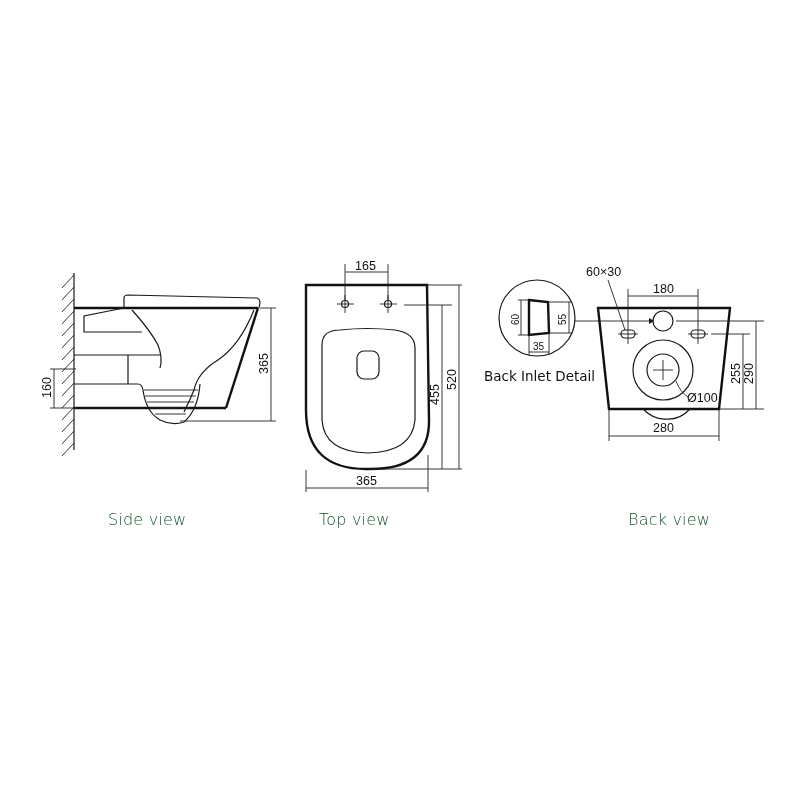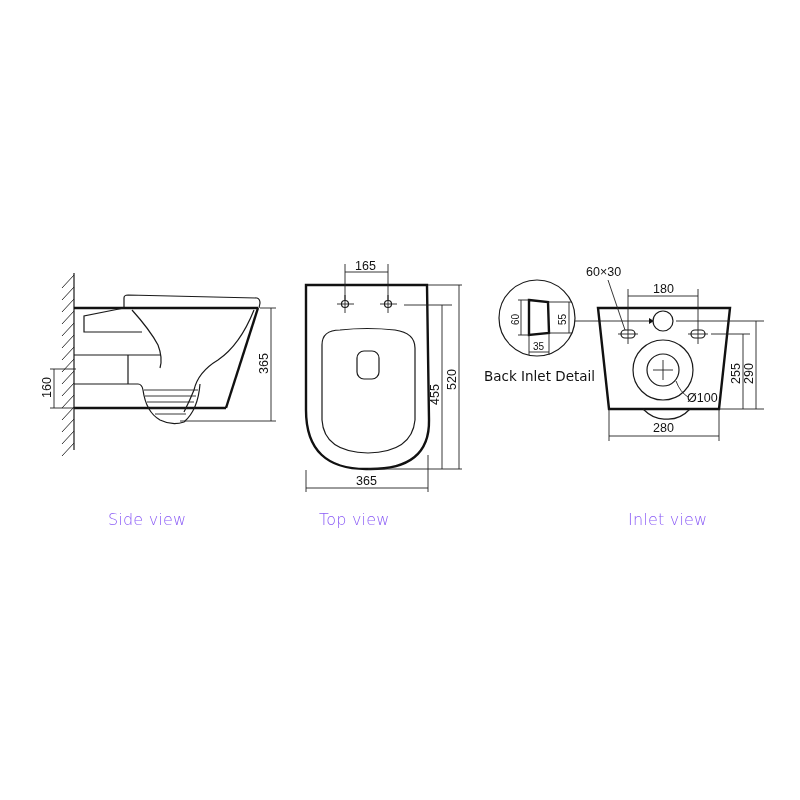--- a/index.html
+++ b/index.html
@@ -3,21 +3,21 @@
 <meta charset="utf-8">
 <style>
   html, body { margin:0; padding:0; background:#ffffff; }
   body { width:800px; height:800px; position:relative; overflow:hidden; font-family:"Liberation Sans", sans-serif; }
   svg { position:absolute; left:0; top:0; }
   .ln { stroke:#1a1a1a; fill:none; stroke-width:1.2; }
   .thick { stroke:#111; fill:none; stroke-width:2.4; }
   .thin { stroke:#222; fill:none; stroke-width:0.9; }
   .dim { font-family:"Liberation Sans", sans-serif; font-size:12.5px; fill:#111; }
   .detail-label { font-family:"DejaVu Sans", sans-serif; font-size:13.5px; fill:#111; }
-  .caption { position:absolute; top:510px; font-family:"DejaVu Sans", sans-serif; font-size:16px; color:#8b5cf6; font-weight:300; letter-spacing:0.2px; }
+  .caption { position:absolute; top:510px; font-family:"DejaVu Sans", sans-serif; font-size:16px; color:#14532d; font-weight:300; letter-spacing:0.2px; }
 </style>
 </head>
 <body>
 
 <svg width="800" height="800" viewBox="0 0 800 800">
 
   <g>
 
     <line class="ln" x1="74" y1="273" x2="74" y2="450"></line>
     <g class="thin">
@@ -176,13 +176,13 @@
 
     <line class="thin" x1="609" y1="409" x2="609" y2="441"></line>
     <line class="thin" x1="719" y1="409" x2="719" y2="441"></line>
     <line class="thin" x1="609" y1="436" x2="719" y2="436"></line>
     <text class="dim" x="653" y="432">280</text>
   </g>
 </svg>
 
 <div class="caption" style="left:108px">Side view</div>
 <div class="caption" style="left:319px">Top view</div>
-<div class="caption" style="left:628px">Inlet view</div>
+<div class="caption" style="left:628px">Back view</div>
 
 </body></html>

